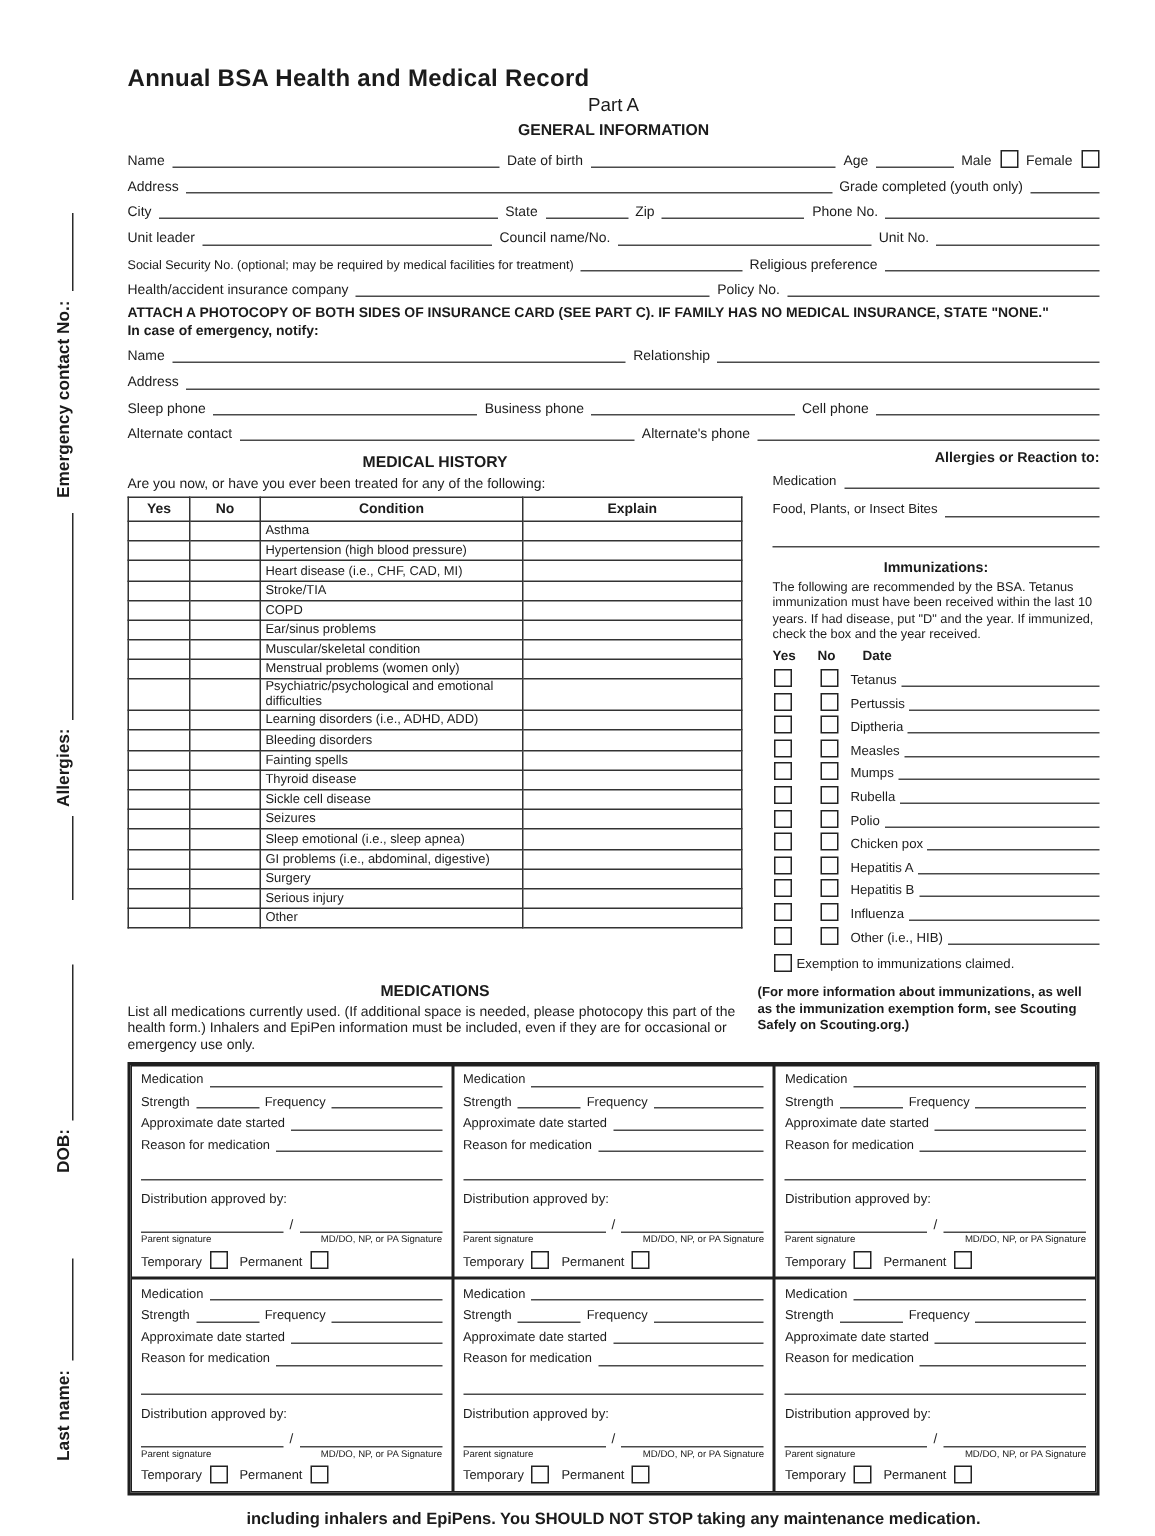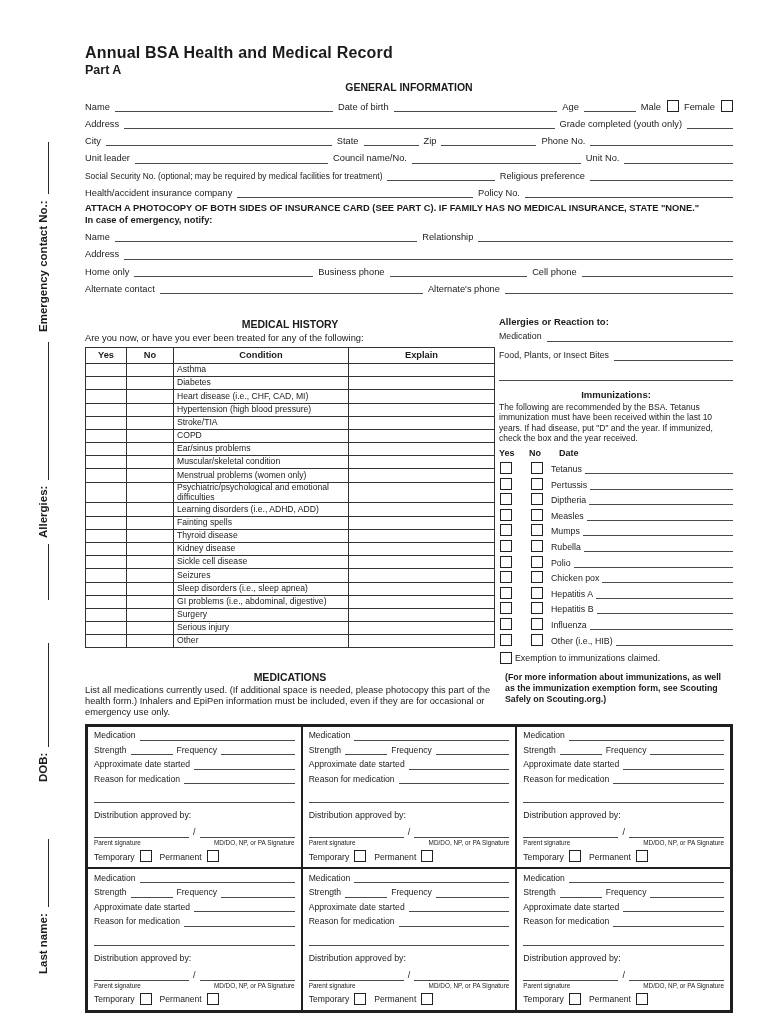--- a/index.html
+++ b/index.html
@@ -2,42 +2,42 @@
 <html><head>
 <meta charset="utf-8">
 <style>
   html,body{margin:0;padding:0;background:#ffffff;}
   .page{position:relative;width:770px;height:1024px;background:#ffffff;color:#1b1b1b;
         font-family:"Liberation Sans", sans-serif;overflow:hidden;}
   .content{position:absolute;left:85px;top:44px;width:648px;}
 
   
   .title{font-size:16px;font-weight:bold;letter-spacing:.2px;}
-  .part{font-size:12.5px;font-weight:bold;margin-top:1px;}
+  .part{font-size:12.5px;font-weight:normal;margin-top:1px;text-align:center;}
   .sec-h{font-size:10.5px;font-weight:bold;margin-top:4px;text-align:center;}
   .bold-line{font-size:9.3px;font-weight:bold;margin-top:5px;}
 
   
   .frow{display:flex;align-items:flex-end;gap:5px;margin-top:7px;font-size:9.3px;white-space:nowrap;line-height:1.1;}
   .lbl{flex:0 0 auto;}
   .ln{display:inline-block;border-bottom:1px solid #4a4a4a;height:9px;}
   .grow{flex:1 1 aupx;flex-grow:1;}
   .cb{display:inline-block;width:10px;height:10px;border:1.4px solid #222;flex:0 0 auto;margin-left:1px;background:#fff;}
 
   
-  .mh-wrap{display:flex;gap:4px;margin-top:22px;align-items:flex-start;}
+  .mh-wrap{display:flex;gap:20px;margin-top:6px;align-items:flex-start;}
   .mh-left{flex:0 0 410px;}
   .mh-right{flex:1 1 auto;font-size:8.8px;}
   .mh-intro{font-size:9.3px;margin-top:3px;}
   table.mh{border-collapse:collapse;width:410px;margin-top:4px;}
   table.mh th{border:1px solid #333;font-size:9.3px;font-weight:bold;padding:1px 2px;height:13px;}
   table.mh td{border:1px solid #333;font-size:8.6px;padding:0 3px;height:12.2px;line-height:1.15;}
   .c-yes{width:34px;} .c-no{width:40px;} .c-cond{width:168px;} 
 
-  .al-head{font-weight:bold;font-size:9.5px;text-align:left;}
+  .al-head{font-weight:bold;font-size:9.5px;text-align:right;}
   .imm-head{font-weight:bold;font-size:9.5px;text-align:center;margin-top:8px;}
   .imm-note{font-size:8.5px;line-height:1.22;margin-top:2px;}
   .imm-cols{display:flex;font-weight:bold;font-size:9px;margin-top:5px;}
   .imm-cols .cy{width:30px;} .imm-cols .cn{width:30px;}
   .imm-row{display:flex;align-items:flex-end;margin-top:3.6px;gap:0;}
   .imm-row .cbx1{margin-right:18px;} .imm-row .cbx2{margin-right:8px;}
   .imm-lbl{flex:0 0 auto;padding-right:3px;font-size:8.8px;}
   .exemption{display:flex;align-items:center;gap:3px;margin-top:6px;font-size:8.8px;}
 
   
@@ -145,21 +145,21 @@
       <span class="lbl">Name</span>
       <span class="ln" style="flex:1.9"></span>
       <span class="lbl">Relationship</span>
       <span class="ln" style="flex:1.6"></span>
     </div>
     <div class="frow">
       <span class="lbl">Address</span>
       <span class="ln" style="flex:1"></span>
     </div>
     <div class="frow">
-      <span class="lbl">Home only</span>
+      <span class="lbl">Sleep phone</span>
       <span class="ln" style="flex:1.3"></span>
       <span class="lbl">Business phone</span>
       <span class="ln" style="flex:1"></span>
       <span class="lbl">Cell phone</span>
       <span class="ln" style="flex:1.1"></span>
     </div>
     <div class="frow">
       <span class="lbl">Alternate contact</span>
       <span class="ln" style="flex:1.5"></span>
       <span class="lbl">Alternate's phone</span>
@@ -180,44 +180,38 @@
             </tr>
           </thead>
           <tbody id="mh-body">
   <tr>
     <td class="c-yes"></td>
     <td class="c-no"></td>
     <td class="c-cond"><span>Asthma</span></td>
     <td></td>
   </tr>
 
-  <tr>
-    <td class="c-yes"></td>
-    <td class="c-no"></td>
-    <td class="c-cond"><span>Diabetes</span></td>
+
+  <tr>
+    <td class="c-yes"></td>
+    <td class="c-no"></td>
+    <td class="c-cond"><span>Hypertension (high blood pressure)</span></td>
     <td></td>
   </tr>
 
   <tr>
     <td class="c-yes"></td>
     <td class="c-no"></td>
     <td class="c-cond"><span>Heart disease (i.e., CHF, CAD, MI)</span></td>
     <td></td>
   </tr>
 
   <tr>
     <td class="c-yes"></td>
     <td class="c-no"></td>
-    <td class="c-cond"><span>Hypertension (high blood pressure)</span></td>
-    <td></td>
-  </tr>
-
-  <tr>
-    <td class="c-yes"></td>
-    <td class="c-no"></td>
     <td class="c-cond"><span>Stroke/TIA</span></td>
     <td></td>
   </tr>
 
   <tr>
     <td class="c-yes"></td>
     <td class="c-no"></td>
     <td class="c-cond"><span>COPD</span></td>
     <td></td>
   </tr>
@@ -250,60 +244,60 @@
     <td></td>
   </tr>
 
   <tr>
     <td class="c-yes"></td>
     <td class="c-no"></td>
     <td class="c-cond"><span>Learning disorders (i.e., ADHD, ADD)</span></td>
     <td></td>
   </tr>
 
+  <tr>
+    <td class="c-yes"></td>
+    <td class="c-no"></td>
+    <td class="c-cond"><span>Bleeding disorders</span></td>
+    <td></td>
+  </tr>
 
   <tr>
     <td class="c-yes"></td>
     <td class="c-no"></td>
     <td class="c-cond"><span>Fainting spells</span></td>
     <td></td>
   </tr>
 
   <tr>
     <td class="c-yes"></td>
     <td class="c-no"></td>
     <td class="c-cond"><span>Thyroid disease</span></td>
     <td></td>
   </tr>
 
-  <tr>
-    <td class="c-yes"></td>
-    <td class="c-no"></td>
-    <td class="c-cond"><span>Kidney disease</span></td>
-    <td></td>
-  </tr>
 
   <tr>
     <td class="c-yes"></td>
     <td class="c-no"></td>
     <td class="c-cond"><span>Sickle cell disease</span></td>
     <td></td>
   </tr>
 
   <tr>
     <td class="c-yes"></td>
     <td class="c-no"></td>
     <td class="c-cond"><span>Seizures</span></td>
     <td></td>
   </tr>
 
   <tr>
     <td class="c-yes"></td>
     <td class="c-no"></td>
-    <td class="c-cond"><span>Sleep disorders (i.e., sleep apnea)</span></td>
+    <td class="c-cond"><span>Sleep emotional (i.e., sleep apnea)</span></td>
     <td></td>
   </tr>
 
   <tr>
     <td class="c-yes"></td>
     <td class="c-no"></td>
     <td class="c-cond"><span>GI problems (i.e., abdominal, digestive)</span></td>
     <td></td>
   </tr>
 

